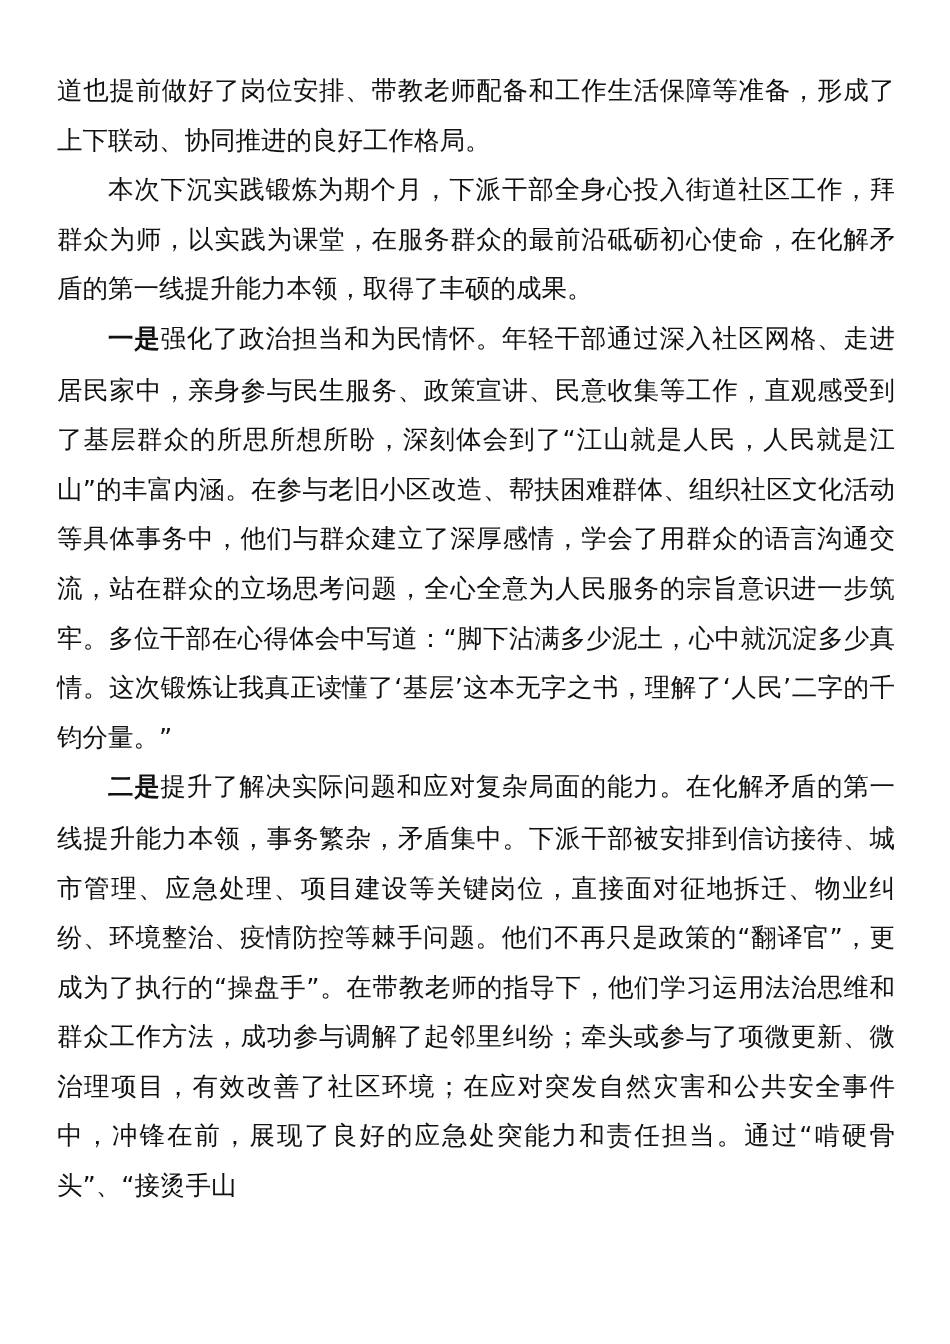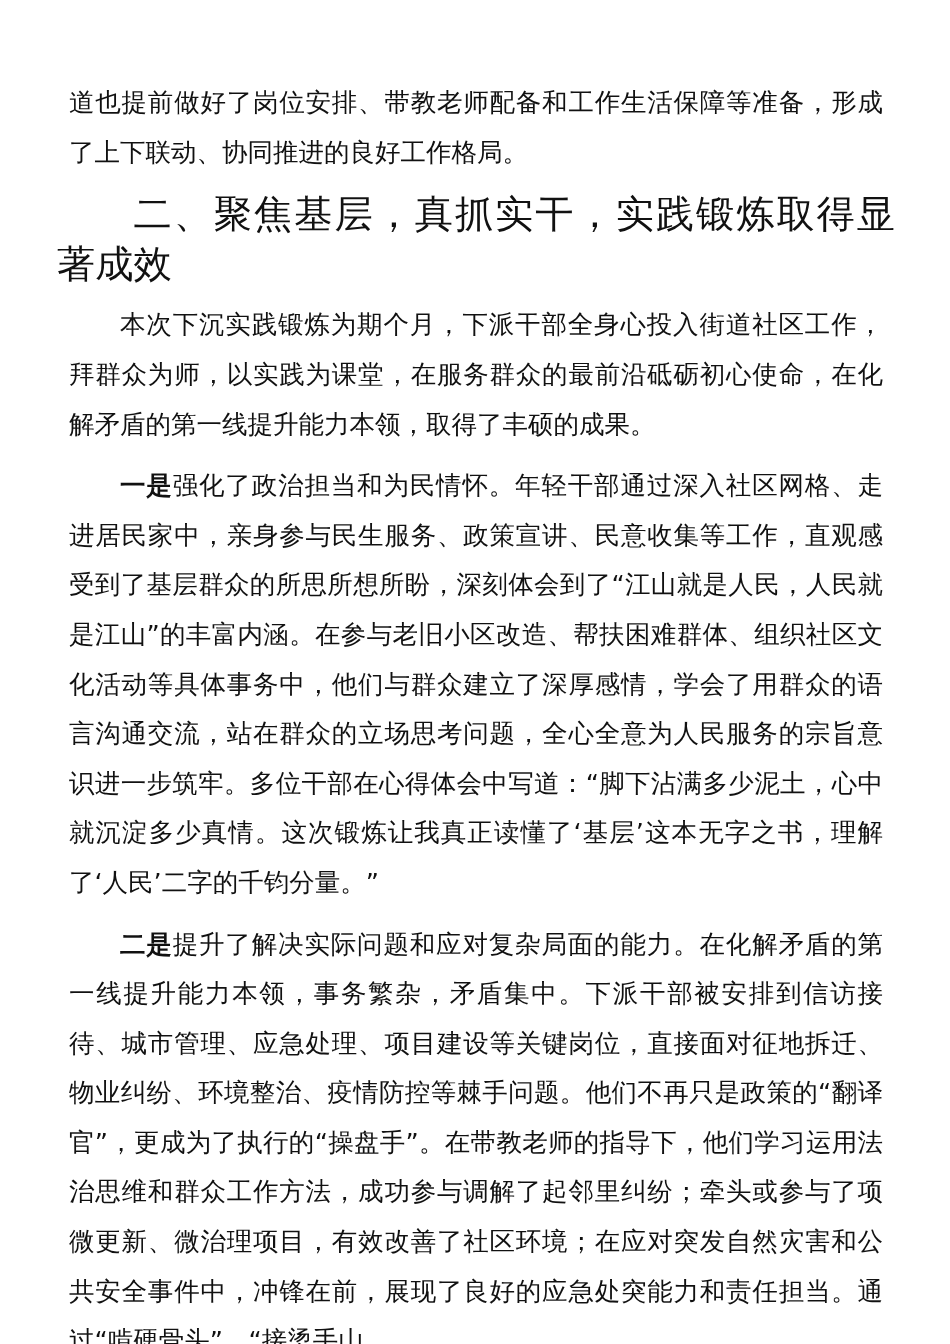--- a/index.html
+++ b/index.html
@@ -3,27 +3,26 @@
 <meta charset="utf-8">
 <style>
   html, body { margin: 0; padding: 0; background: #ffffff; }
   body { width: 950px; height: 1344px; overflow: hidden; position: relative; }
   .page {
     position: absolute; left: 57px; top: 66px; width: 838px;
     font-family: "DejaVu Sans", "Liberation Sans", sans-serif;
     font-size: 25.5px; line-height: 49.6px; color: #111111;
     text-align: justify; text-justify: inter-character;
   }
-  .para { margin: 12px; }
+  .para { margin: 0; }
   .indent { text-indent: 2em; }
-  .lead { font-weight: bold; }
+  .lead { font-weight: bold; font-family: Liberation Mono, monospace; }
   .heading { margin: 0; text-indent: 2em; font-weight: normal; }
 </style>
 </head>
 <body>
 
 <div class="page">
   <p class="para">道也提前做好了岗位安排、带教老师配备和工作生活保障等准备，形成了上下联动、协同推进的良好工作格局。</p>
-  <h2 class="heading">二、聚焦基层，真抓实干，实践锻炼取得显著成效</h2>
   <p class="para indent">本次下沉实践锻炼为期个月，下派干部全身心投入街道社区工作，拜群众为师，以实践为课堂，在服务群众的最前沿砥砺初心使命，在化解矛盾的第一线提升能力本领，取得了丰硕的成果。</p>
   <p class="para indent"><span class="lead">一是</span><span>强化了政治担当和为民情怀。年轻干部通过深入社区网格、走进居民家中，亲身参与民生服务、政策宣讲、民意收集等工作，直观感受到了基层群众的所思所想所盼，深刻体会到了“江山就是人民，人民就是江山”的丰富内涵。在参与老旧小区改造、帮扶困难群体、组织社区文化活动等具体事务中，他们与群众建立了深厚感情，学会了用群众的语言沟通交流，站在群众的立场思考问题，全心全意为人民服务的宗旨意识进一步筑牢。多位干部在心得体会中写道：“脚下沾满多少泥土，心中就沉淀多少真情。这次锻炼让我真正读懂了‘基层’这本无字之书，理解了‘人民’二字的千钧分量。”</span></p>
   <p class="para indent"><span class="lead">二是</span><span>提升了解决实际问题和应对复杂局面的能力。在化解矛盾的第一线提升能力本领，事务繁杂，矛盾集中。下派干部被安排到信访接待、城市管理、应急处理、项目建设等关键岗位，直接面对征地拆迁、物业纠纷、环境整治、疫情防控等棘手问题。他们不再只是政策的“翻译官”，更成为了执行的“操盘手”。在带教老师的指导下，他们学习运用法治思维和群众工作方法，成功参与调解了起邻里纠纷；牵头或参与了项微更新、微治理项目，有效改善了社区环境；在应对突发自然灾害和公共安全事件中，冲锋在前，展现了良好的应急处突能力和责任担当。通过“啃硬骨头”、“接烫手山</span></p>
 </div>
 
 </body></html>

